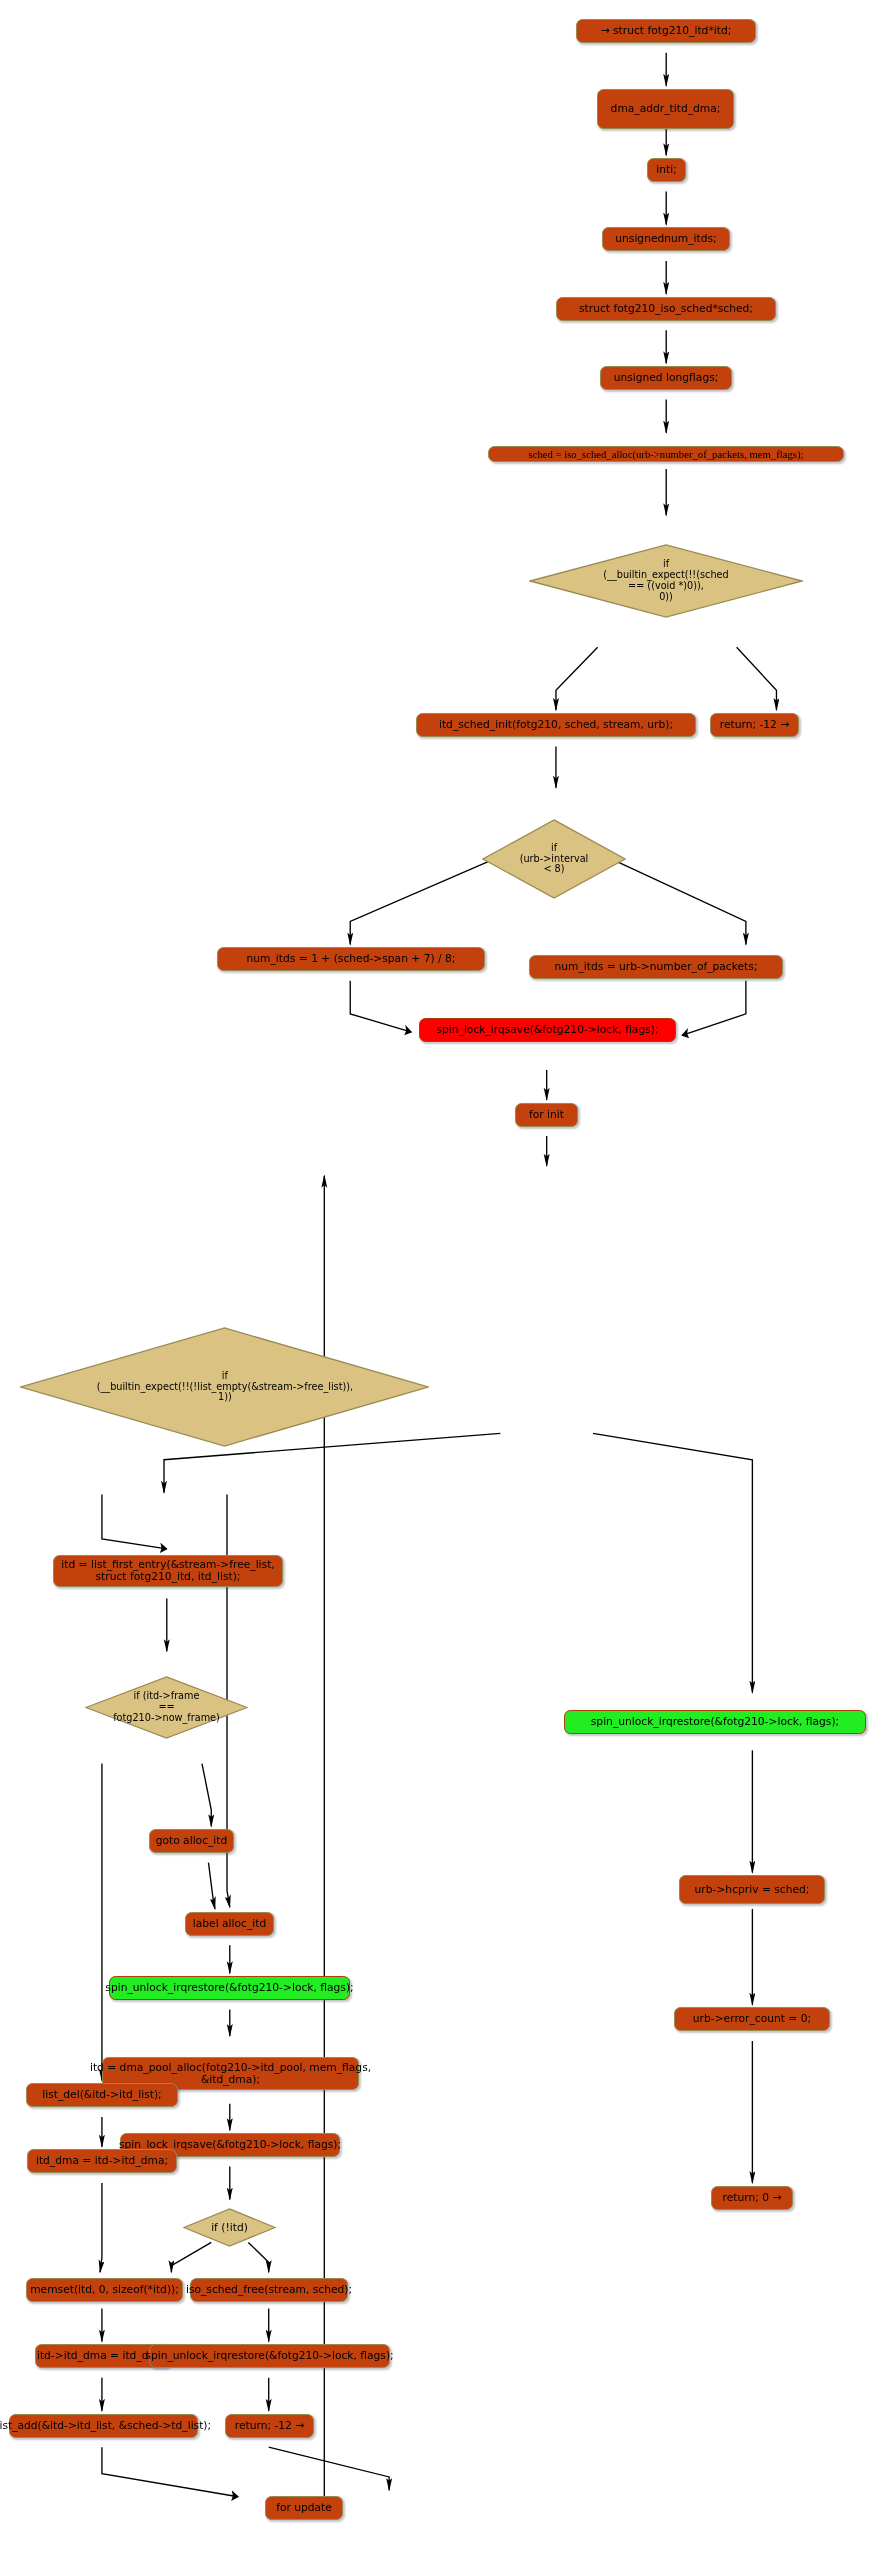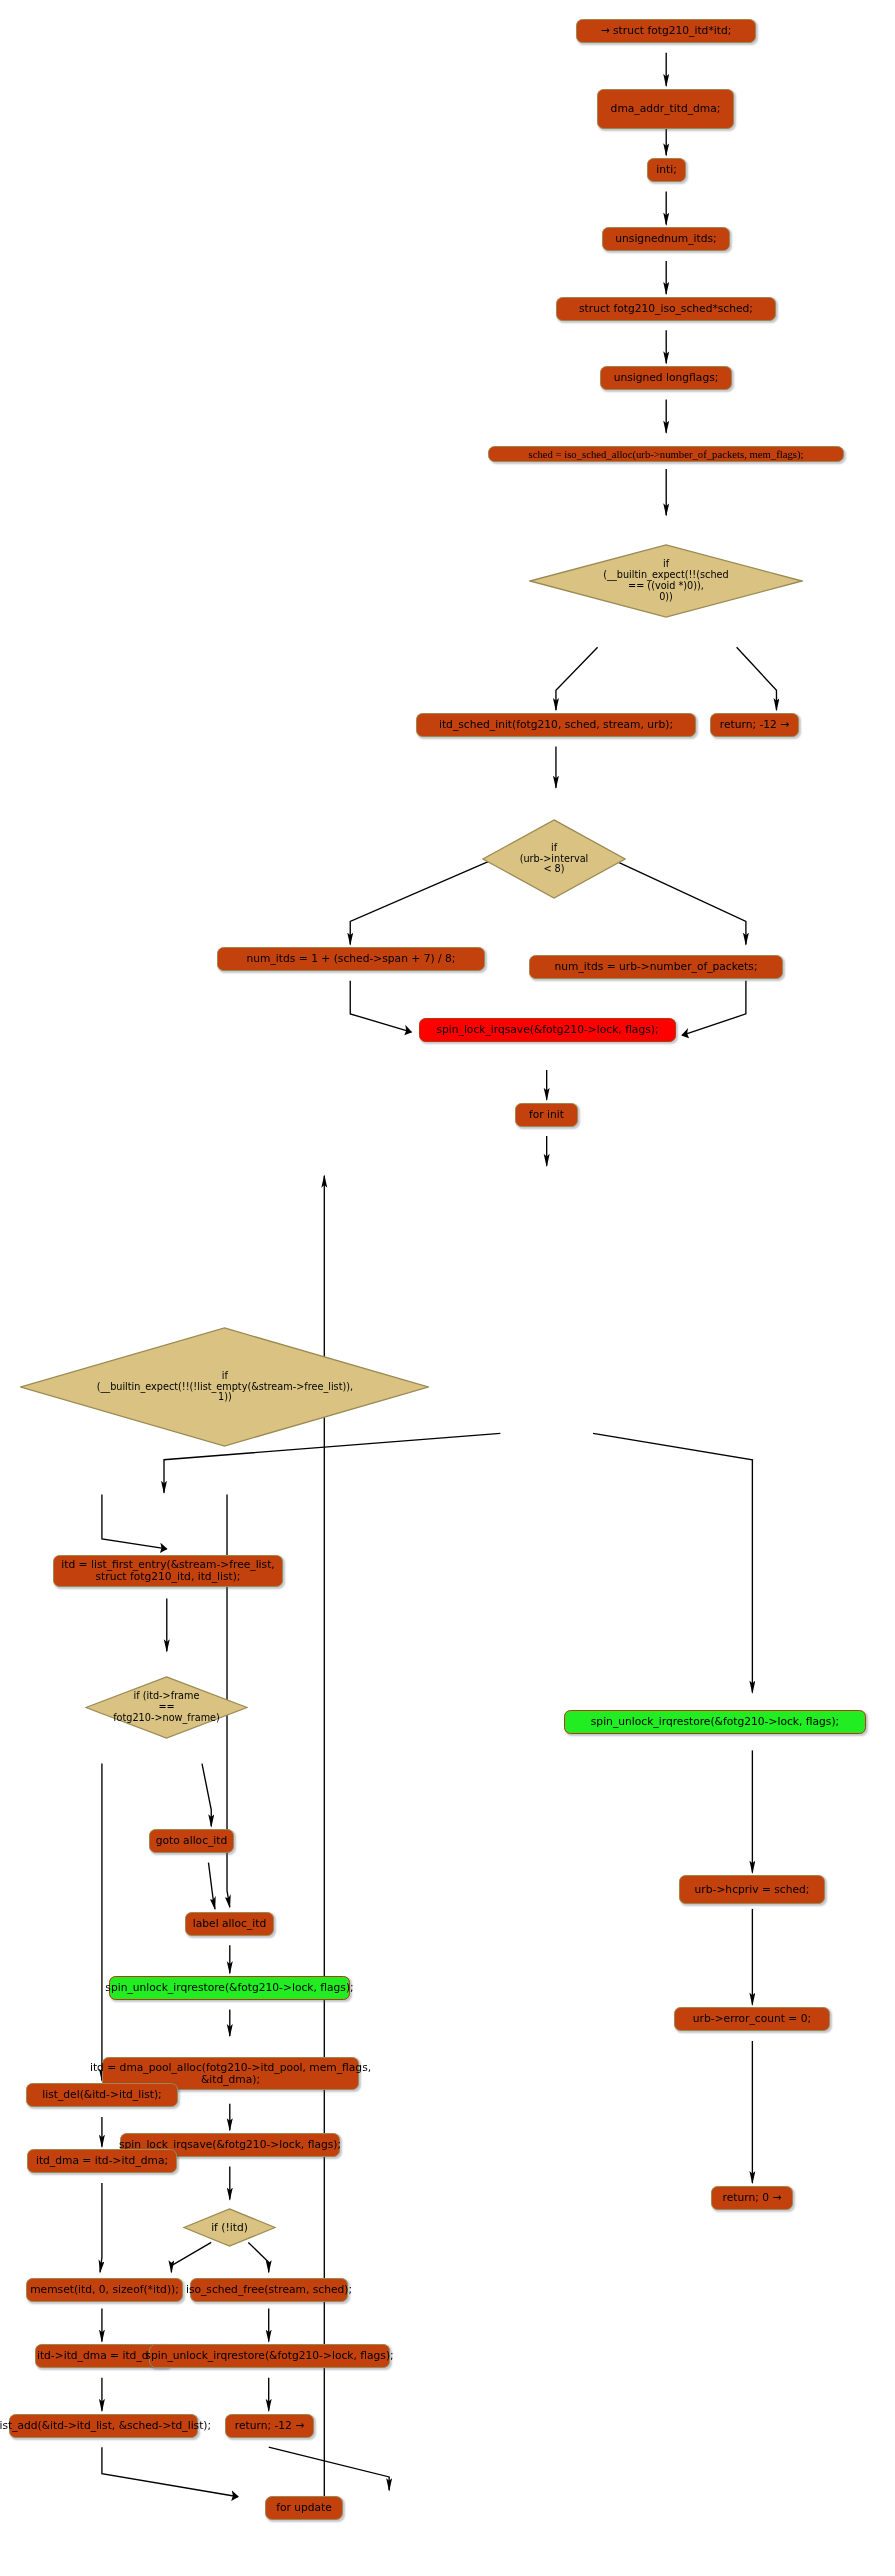--- a/index.html
+++ b/index.html
@@ -242,18 +242,18 @@
   </div>
 
   <div class="node proc t11" style="left: 9.3px; top: 2414px; width: 189px; height: 24px;">
     <span>list_add(&amp;itd-&gt;itd_list, &amp;sched-&gt;td_list);</span>
   </div>
 
   <div class="node proc t11" style="left: 225px; top: 2414px; width: 89px; height: 24px;">
     <span>return; -12 →</span>
   </div>
 
-  <div class="node proc t11" style="left: 265px; top: 2496px; width: 78px; height: 24px; border-radius: 7px;">
+  <div class="node proc t11" style="left: 265px; top: 2496px; width: 78px; height: 24px;">
     <span>for update</span>
   </div>
 
 </div>
 
 
 </body></html>

